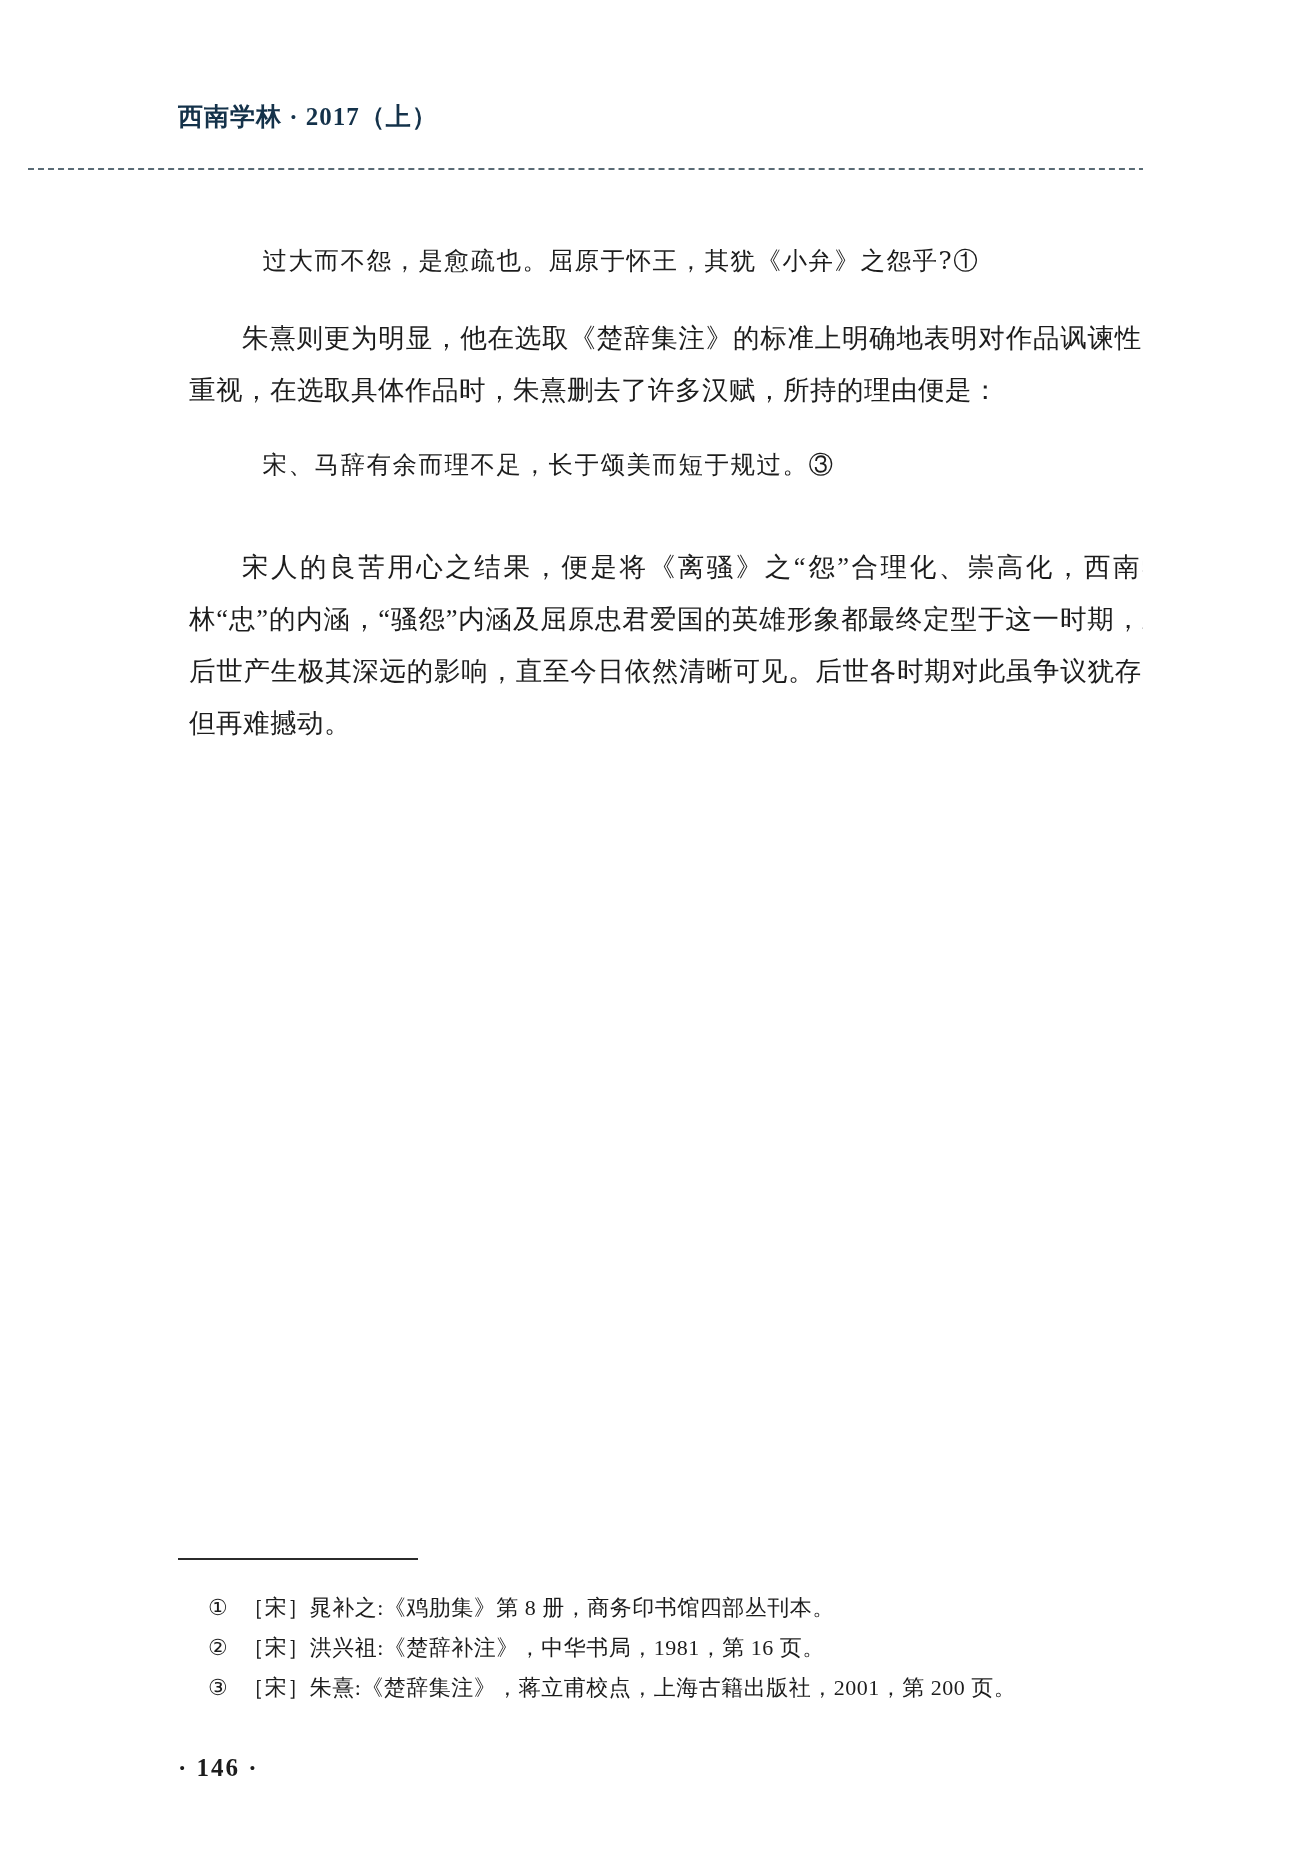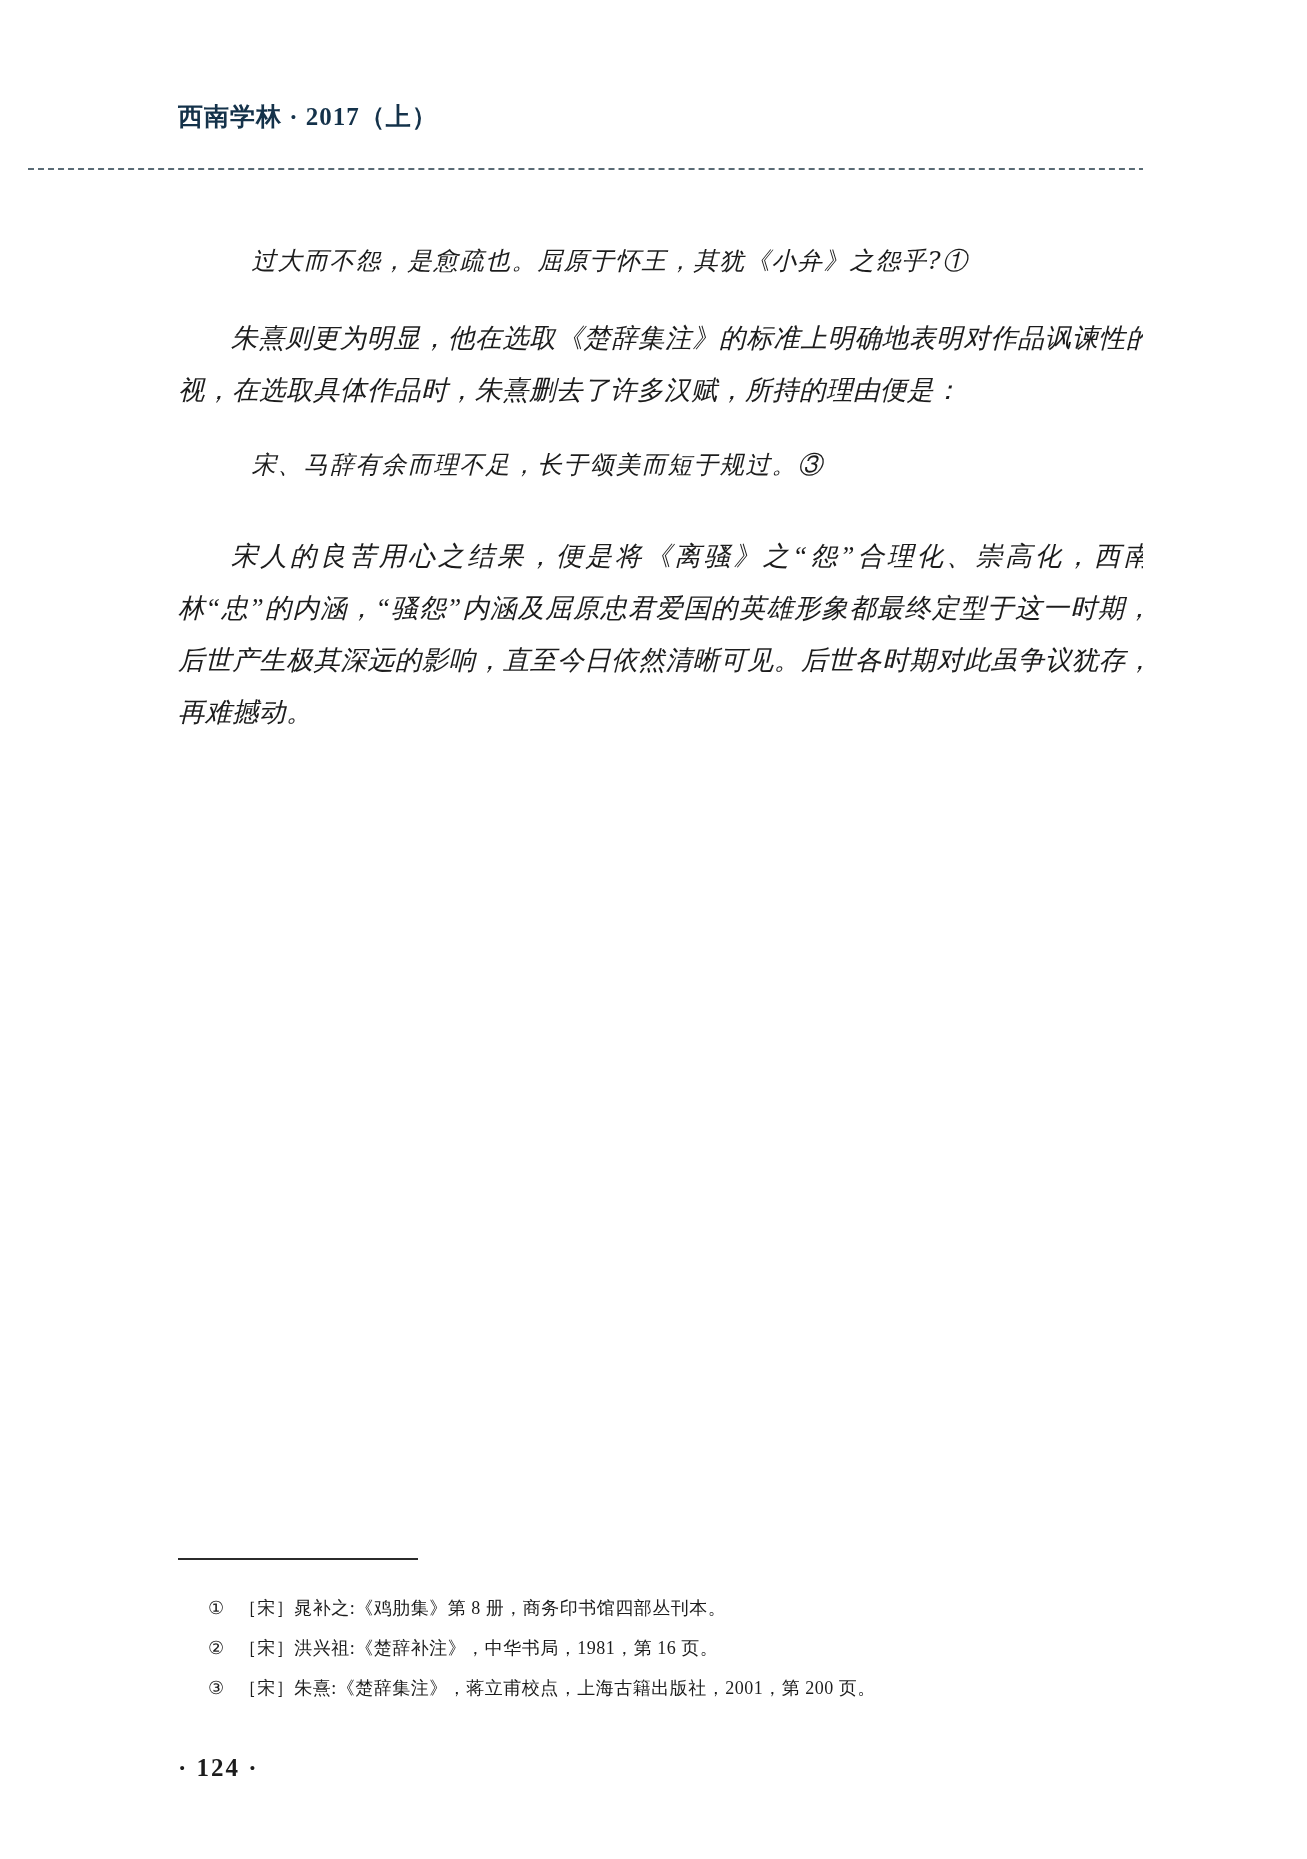--- a/index.html
+++ b/index.html
@@ -38,27 +38,26 @@
   }
 
   
   .content {
     position: absolute;
     left: 178px;
     top: 212px;
     width: 1002px;
   }
   p {
-    margin: 0;
+    margin: 11px;
     font-size: 26.5px;
     line-height: 52px;
     text-align: justify;
     text-justify: inter-ideograph;
     letter-spacing: 0.5px;
-    font-style: italic;
   }
   p.body {
     text-indent: 2em;
     margin-bottom: 4px;
   }
   p.quote {
     font-family: "DejaVu Serif", "Liberation Serif", serif;
     font-size: 24.5px;
     line-height: 50px;
     text-indent: 3em;
@@ -78,21 +77,21 @@
     height: 0;
     border-top: 2px solid #2b2b2b;
   }
   .footnotes {
     position: absolute;
     left: 208px;
     top: 1588px;
     width: 980px;
   }
   .fn {
-    font-size: 18px;
+    font-size: 22px;
     line-height: 40px;
     letter-spacing: 0.5px;
     white-space: nowrap;
   }
   .fn .marker { margin-right: 14px; }
 
   
   .folio {
     position: absolute;
     left: 178px;
@@ -136,15 +135,15 @@
       <span class="marker">①</span><span>［宋］晁补之:《鸡肋集》第 8 册，商务印书馆四部丛刊本。</span>
     </div>
     <div class="fn">
       <span class="marker">②</span><span>［宋］洪兴祖:《楚辞补注》，中华书局，1981，第 16 页。</span>
     </div>
     <div class="fn">
       <span class="marker">③</span><span>［宋］朱熹:《楚辞集注》，蒋立甫校点，上海古籍出版社，2001，第 200 页。</span>
     </div>
   </div>
 
-  <div class="folio">· 124 ·</div>
+  <div class="folio">· 146 ·</div>
 
 </div>
 
 </body></html>

